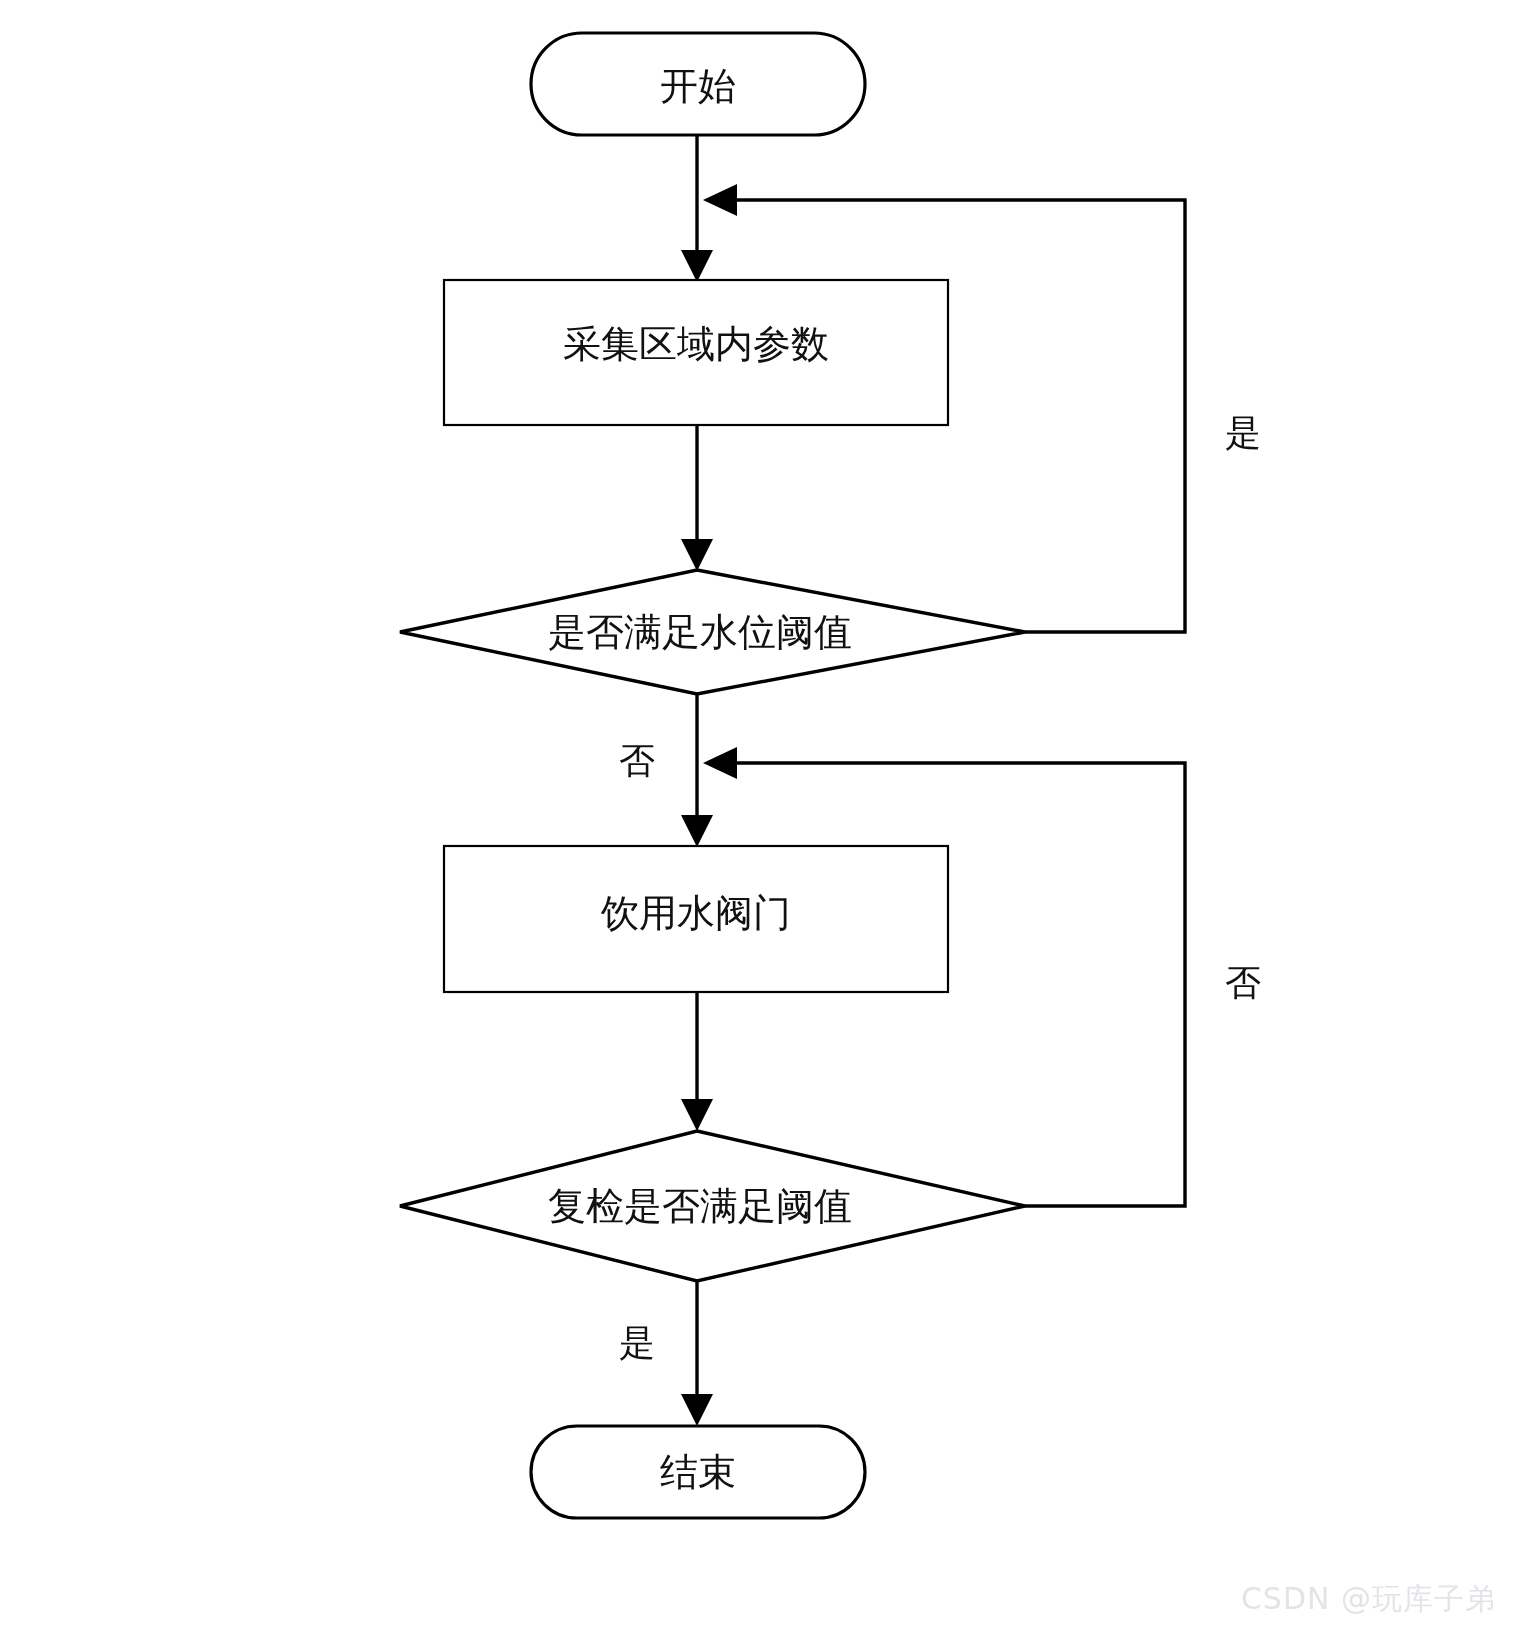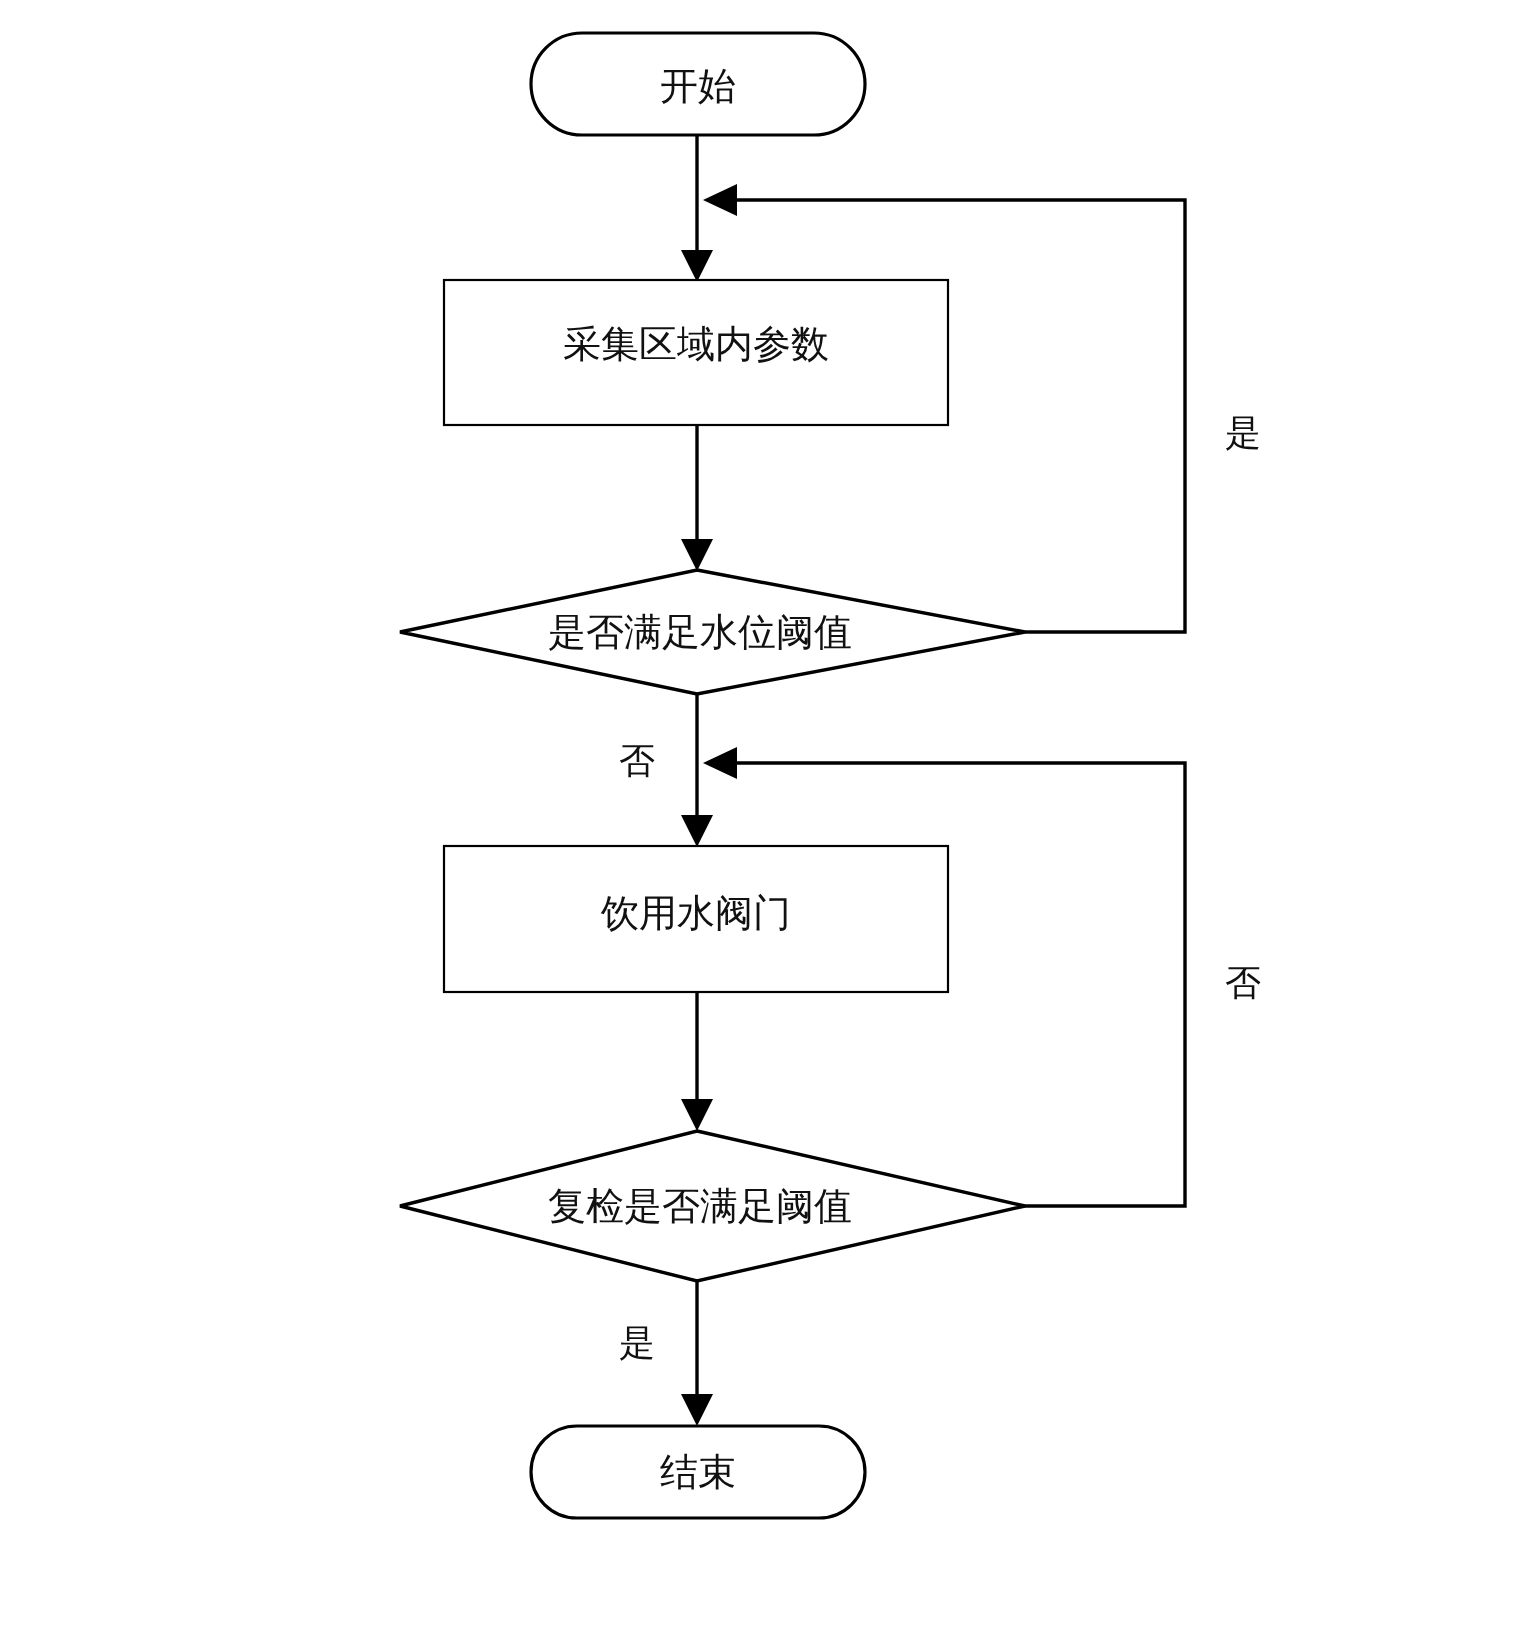--- a/index.html
+++ b/index.html
@@ -144,14 +144,15 @@
       <text class="node-text" x="700" y="1206">复检是否满足阈值</text>
     </g>
 
     <g>
       <rect class="node-shape shape-terminator" x="531" y="1426" width="334" height="92" rx="46" ry="46"></rect>
       <text class="node-text" x="698" y="1472">结束</text>
     </g>
 
   </svg>
 
+  <div class="watermark">CSDN @玩库子弟</div>
 
 </div>
 
 </body></html>

